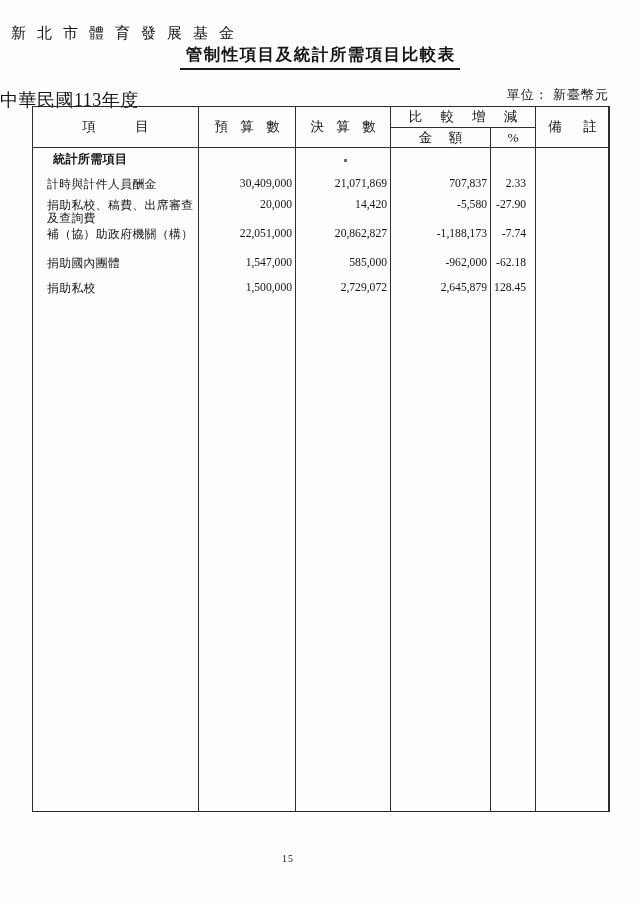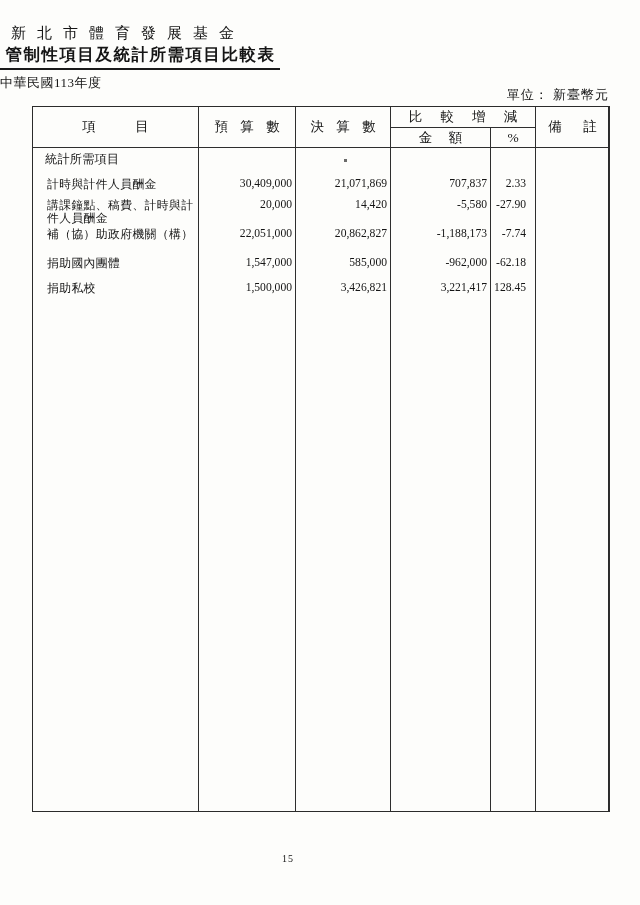--- a/index.html
+++ b/index.html
@@ -8,29 +8,29 @@
     background: #fdfdfb;
     font-family: "Liberation Serif", "DejaVu Serif", serif;
     color: #151515;
     overflow: hidden;
   }
   .sheet { position: relative; width: 640px; height: 905px; }
   .title1 {
     position: absolute; top: 24px; left: 0; width: 100%;
     font-size: 15px; letter-spacing: 11px; padding-left: 11px;
   }
-  .title2-wrap { position: absolute; top: 44px; left: 0; width: 100%; text-align: left; }
+  .title2-wrap { position: absolute; top: 44px; left: 0; width: 100%; text-align: center; }
   .title2 {
     display: inline-block;
     font-size: 16.5px; font-weight: bold; letter-spacing: 1.5px;
     border-bottom: 2px solid #1a1a1a; padding: 0 4px 2px 5.5px;
   }
   .title3 {
-    position: absolute; top: 74px; left: 0; width: 100%;
-    font-size: 13px; letter-spacing: 0.5px;
+    position: absolute; top: 88px; left: 0; width: 100%;
+    font-size: 18px; letter-spacing: 0.5px;
   }
   .unit-label {
     position: absolute; top: 86px; right: 31px;
     font-size: 13px; letter-spacing: 1px;
   }
 
   
   .table-wrap {
     position: absolute; left: 32px; top: 106px;
     width: 577px; height: 706px;
@@ -59,22 +59,22 @@
   .sp-cmp    { word-spacing: 10px; font-family: Liberation Mono, monospace; }
   .sp-amount { word-spacing: 13px; }
   .sp-note   { word-spacing: 18px; }
 
   td.item-cell {
     font-size: 11.8px; line-height: 13px;
     padding-left: 14px; padding-right: 2px;
     letter-spacing: 0.4px;
   }
   td.section-cell {
-    font-weight: normal; font-size: 12.2px;
-    padding-left: 12px; letter-spacing: 0.2px; margin-top: 32px;
+    font-weight: bold; font-size: 12.2px;
+    padding-left: 20px; letter-spacing: 0.2px; margin-top: 32px;
   }
   td.num {
     text-align: right; font-size: 11.6px;
     padding-right: 3px; line-height: 12px;
     font-family: "Liberation Serif", "DejaVu Serif", serif;
   }
   td.pct { padding-right: 9px; }
 
   tr.row-section  { height: 23px; }
   tr.row-section td { padding-top: 3px; }
@@ -141,21 +141,21 @@
         </tr>
         <tr class="row-1">
           <td class="item-cell">計時與計件人員酬金</td>
           <td class="num">30,409,000</td>
           <td class="num">21,071,869</td>
           <td class="num">707,837</td>
           <td class="num pct">2.33</td>
           <td></td>
         </tr>
         <tr class="row-2">
-          <td class="item-cell">講課鐘點、稿費、計時與計件人員酬金</td>
+          <td class="item-cell">捐助私校、稿費、出席審查及查詢費</td>
           <td class="num">20,000</td>
           <td class="num">14,420</td>
           <td class="num">-5,580</td>
           <td class="num pct">-27.90</td>
           <td></td>
         </tr>
         <tr class="row-3">
           <td class="item-cell">補（協）助政府機關（構）</td>
           <td class="num">22,051,000</td>
           <td class="num">20,862,827</td>
@@ -167,22 +167,22 @@
           <td class="item-cell">捐助國內團體</td>
           <td class="num">1,547,000</td>
           <td class="num">585,000</td>
           <td class="num">-962,000</td>
           <td class="num pct">-62.18</td>
           <td></td>
         </tr>
         <tr class="row-5">
           <td class="item-cell">捐助私校</td>
           <td class="num">1,500,000</td>
-          <td class="num">3,426,821</td>
-          <td class="num">3,221,417</td>
+          <td class="num">2,729,072</td>
+          <td class="num">2,645,879</td>
           <td class="num pct">128.45</td>
           <td></td>
         </tr>
         <tr class="row-filler">
           <td></td>
           <td></td>
           <td></td>
           <td></td>
           <td></td>
           <td></td>

